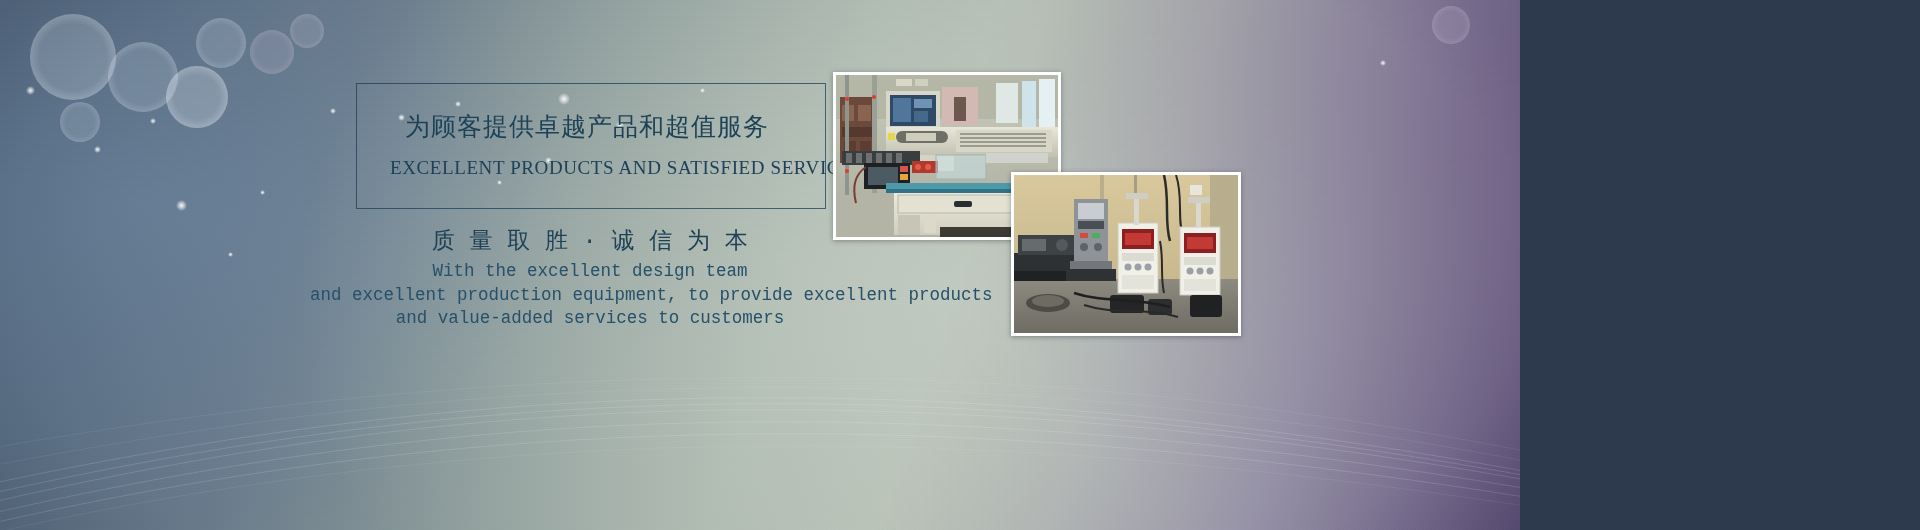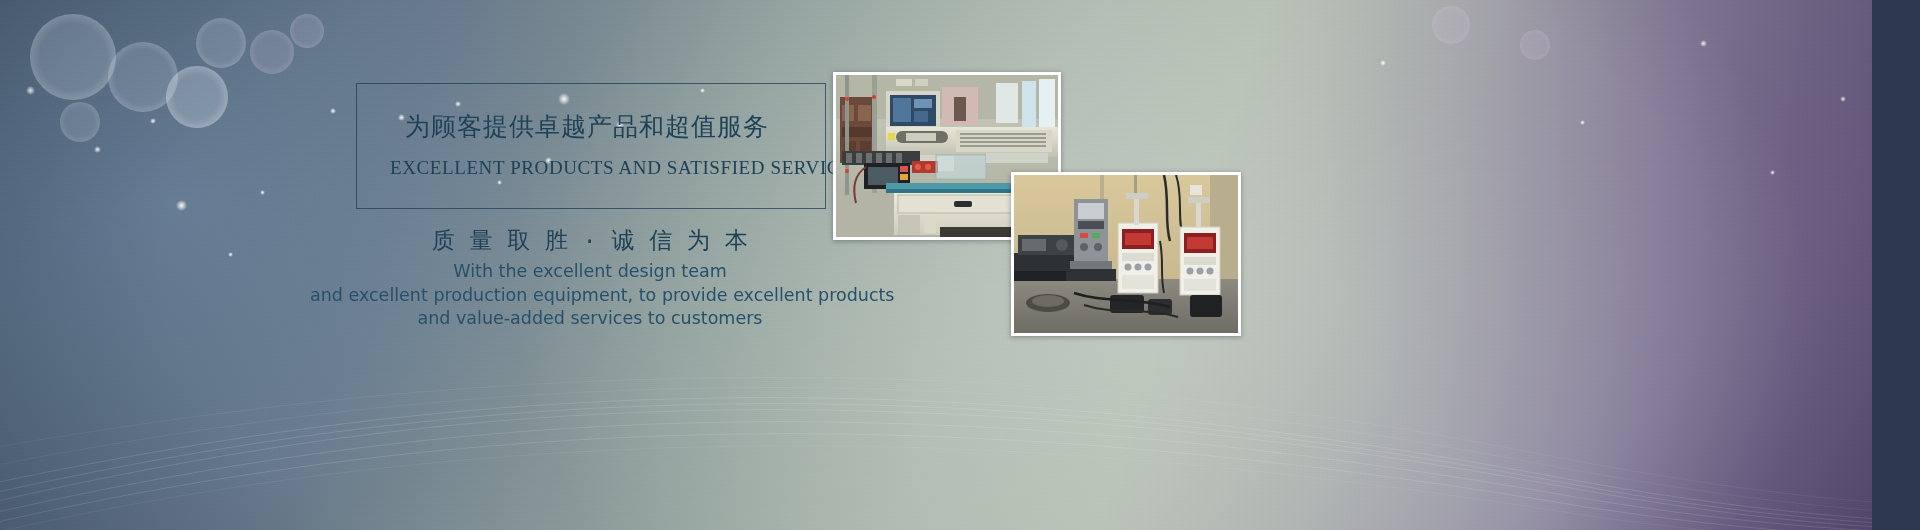--- a/index.html
+++ b/index.html
@@ -1,17 +1,17 @@
 <!DOCTYPE html>
 <html><head>
 <meta charset="utf-8">
 <style>
   html,body{margin:0;padding:0;background:#2d3a4d;}
   #banner{
-    position:relative;width:1872px;height:530px;overflow:hidden;
+    position:relative;width:1520px;height:530px;overflow:hidden;
     font-family:"Liberation Sans",sans-serif;
     background:
       radial-gradient(ellipse 620px 480px at 9% 38%, rgba(120,150,180,0.42) 0%, rgba(120,150,180,0) 70%),
       radial-gradient(ellipse 900px 700px at 62% 55%, rgba(205,214,205,0.55) 0%, rgba(205,214,205,0) 72%),
       radial-gradient(ellipse 700px 620px at 97% 30%, rgba(110,92,130,0.55) 0%, rgba(110,92,130,0) 72%),
       linear-gradient(108deg,#4a5d73 0%,#55687c 10%,#68798a 22%,#8d9d9b 38%,#aab6ac 52%,#b4bdb1 62%,#a7a9ab 72%,#8b84a0 84%,#6b5f85 94%,#574b72 100%);
   }
   
   #grain{position:absolute;inset:0;opacity:.22;pointer-events:none;
     background-image:
@@ -46,21 +46,21 @@
   #slogan{
     position:absolute;left:356px;top:225px;width:468px;text-align:center;
     font-family:Liberation Mono, monospace;
     font-size:23px;letter-spacing:.5px;color:#1f4156;white-space:nowrap;
   }
   #paragraph{
     position:absolute;left:310px;top:260px;width:560px;text-align:center;
     font-family:"DejaVu Sans","Liberation Sans",sans-serif;
     font-size:17.5px;line-height:23.5px;color:#27506a;
   }
-  #paragraph div{white-space:nowrap;}
+  #paragraph div{white-space:nowrap;font-family:Liberation Mono, monospace;}
 
   
   .photo{position:absolute;background:#fff;padding:3px;box-shadow:0 1px 5px rgba(10,20,35,.35);}
   .photo .inner{position:relative;width:100%;height:100%;overflow:hidden;background:#b9bfb4;}
   #photo-top{left:833px;top:72px;width:222px;height:162px;}
   #photo-bottom{left:1011px;top:172px;width:224px;height:158px;}
   .photo svg{display:block;width:100%;height:100%;}
 </style>
 </head>
 <body>

